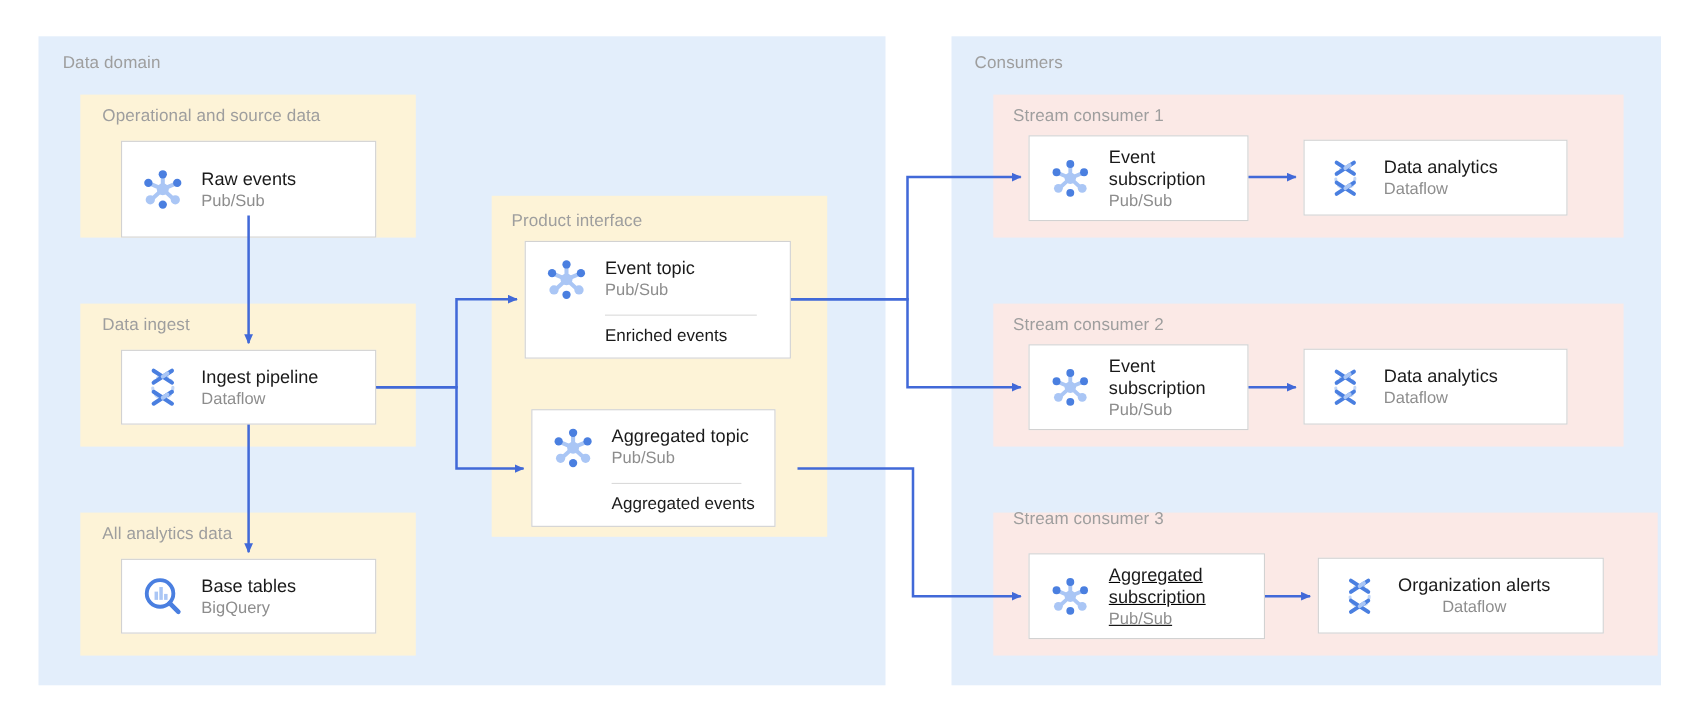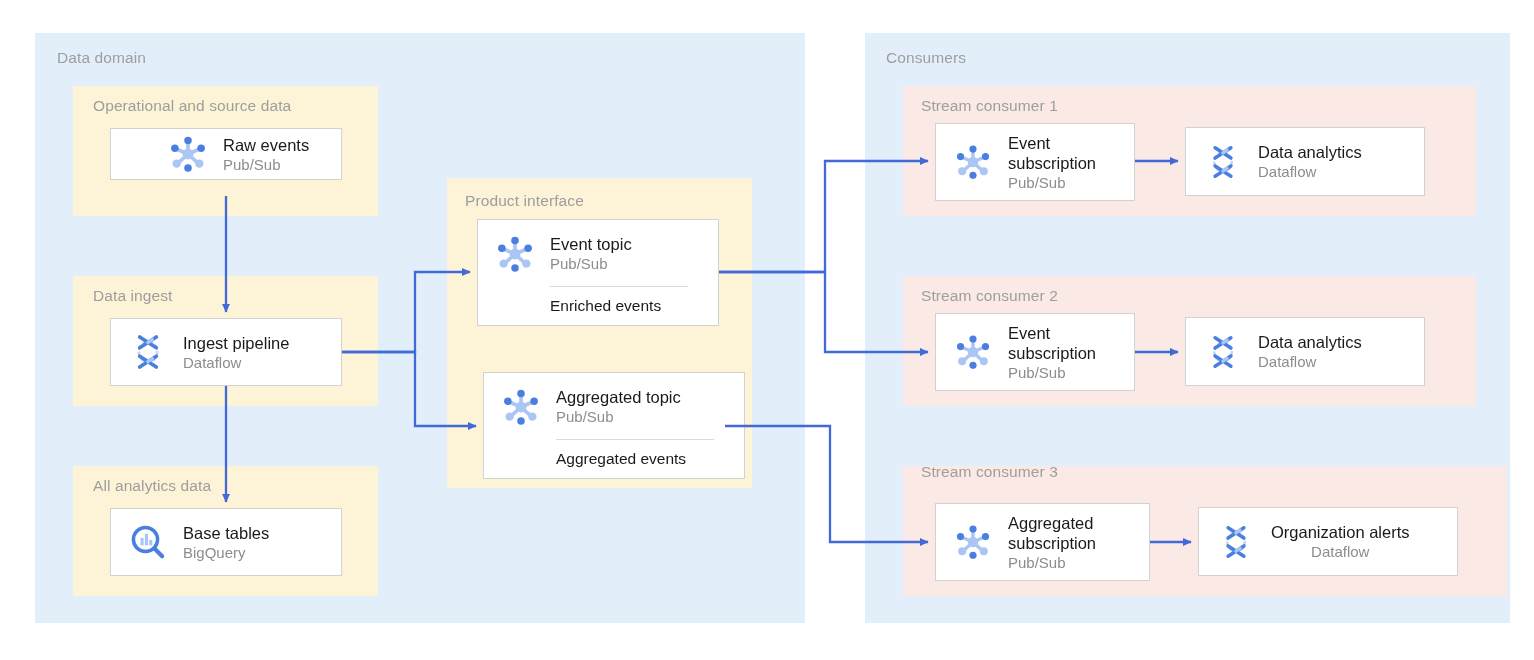--- a/index.html
+++ b/index.html
@@ -107,21 +107,21 @@
 </head>
 <body>
 
 <div id="canvas">
 
   <div class="panel panel-blue" style="left:35px; top:33px; width:770px; height:590px;"></div>
   <div class="panel-title" style="left:57px; top:49px;">Data domain</div>
 
   <div class="panel panel-cream" style="left:73px; top:86px; width:305px; height:130px;"></div>
   <div class="panel-title" style="left:93px; top:97px;">Operational and source data</div>
-  <div class="card" style="left:110px; top:128px; width:232px; height:52px;padding-left:40px;">
+  <div class="card" style="left:110px; top:128px; width:232px; height:88px;">
     <div class="card-main">
       <span class="card-icon">
         <svg width="42" height="42" viewBox="0 0 48 48">
           <g stroke="#aac6f5" stroke-width="4.2" stroke-linecap="round">
             <line x1="24" y1="24" x2="24" y2="9"></line>
             <line x1="24" y1="24" x2="10" y2="18"></line>
             <line x1="24" y1="24" x2="38" y2="18"></line>
             <line x1="24" y1="24" x2="12" y2="35"></line>
             <line x1="24" y1="24" x2="36" y2="35"></line>
           </g>
@@ -216,21 +216,21 @@
         <span class="card-title">Event topic</span>
         <span class="card-sub">Pub/Sub</span>
       </span>
     </div>
     <div class="card-lower">
       <div class="card-divider"></div>
       <div class="card-foot">Enriched events</div>
     </div>
   </div>
 
-  <div class="card" style="left:483px; top:372px; width:262px; height:107px;">
+  <div class="card" style="left:483px; top:372px; width:222px; height:107px;">
     <div class="card-main">
       <span class="card-icon">
         <svg width="42" height="42" viewBox="0 0 48 48">
           <g stroke="#aac6f5" stroke-width="4.2" stroke-linecap="round">
             <line x1="24" y1="24" x2="24" y2="9"></line>
             <line x1="24" y1="24" x2="10" y2="18"></line>
             <line x1="24" y1="24" x2="38" y2="18"></line>
             <line x1="24" y1="24" x2="12" y2="35"></line>
             <line x1="24" y1="24" x2="36" y2="35"></line>
           </g>
@@ -362,21 +362,21 @@
       </span>
       <span class="card-text">
         <span class="card-title">Data analytics</span>
         <span class="card-sub">Dataflow</span>
       </span>
     </div>
   </div>
 
   <div class="panel panel-pink" style="left:903px; top:466px; width:604px; height:130px;"></div>
   <div class="panel-title" style="left:921px; top:463px;">Stream consumer 3</div>
-  <div class="card" style="left:935px; top:503px; width:215px; height:78px;">
+  <div class="card" style="left:935px; top:503px; width:215px; height:78px;text-decoration:underline;">
     <div class="card-main">
       <span class="card-icon">
         <svg width="40" height="40" viewBox="0 0 48 48">
           <g stroke="#aac6f5" stroke-width="4.2" stroke-linecap="round">
             <line x1="24" y1="24" x2="24" y2="9"></line>
             <line x1="24" y1="24" x2="10" y2="18"></line>
             <line x1="24" y1="24" x2="38" y2="18"></line>
             <line x1="24" y1="24" x2="12" y2="35"></line>
             <line x1="24" y1="24" x2="36" y2="35"></line>
           </g>

